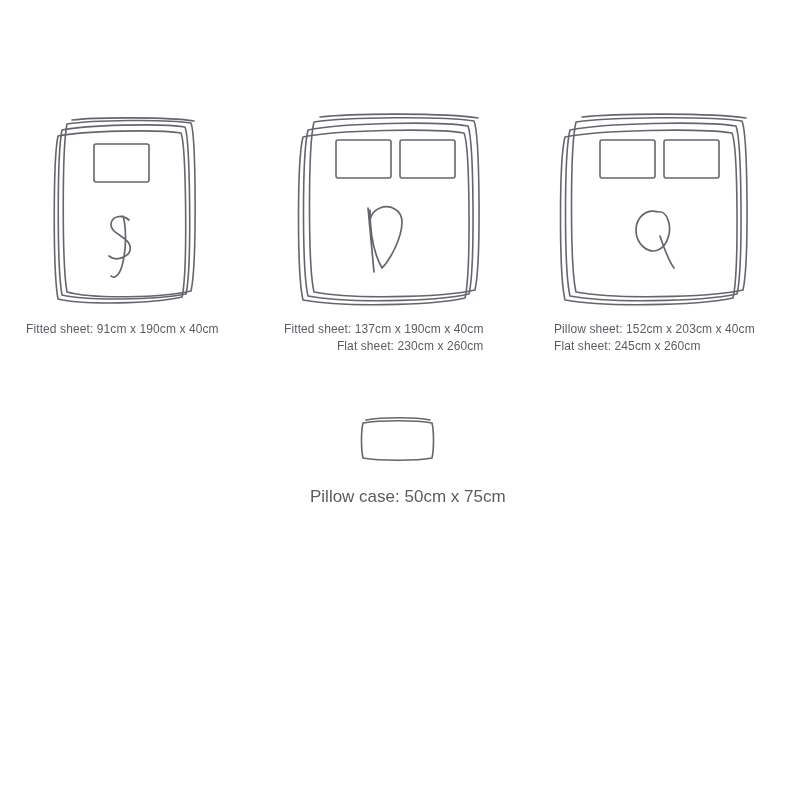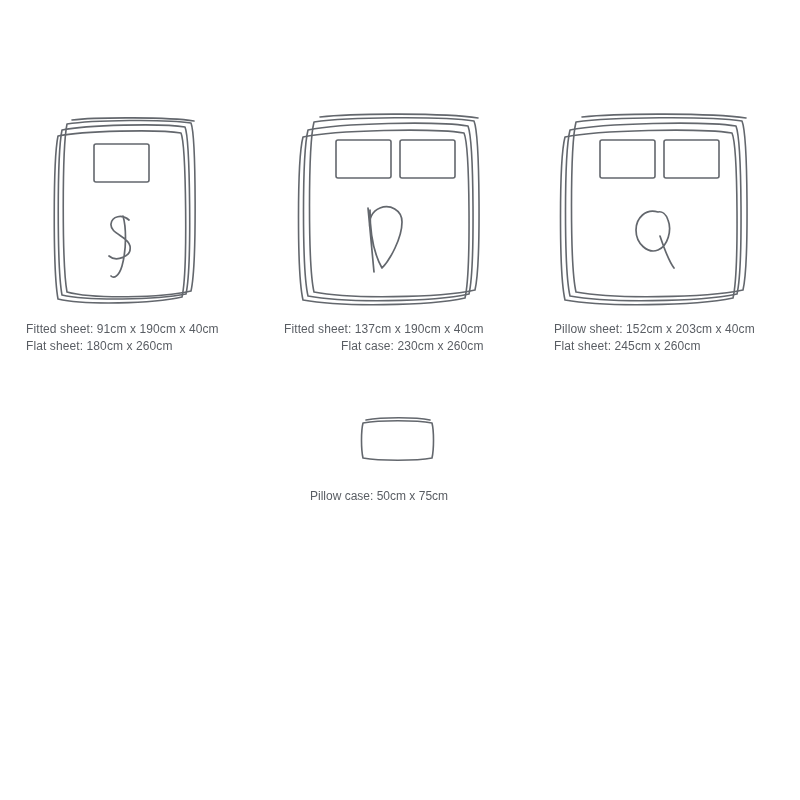--- a/index.html
+++ b/index.html
@@ -37,21 +37,21 @@
     letter-spacing: 0.1px;
     white-space: nowrap;
   }
   .caption div {
     white-space: nowrap;
   }
   .pillow-cell {
     position: absolute;
   }
   .pillow-caption {
-    font-size: 12px;
+    font-size: 17px;
     line-height: 17px;
     color: #595d63;
     white-space: nowrap;
     text-align: left;
   }
 </style>
 </head>
 <body>
 
 <div class="canvas">
@@ -65,41 +65,40 @@
         <path d="M32 20 C56 15, 132 13, 155 17 C160 29, 162 154, 156 181 C126 188, 58 189, 32 183 C27 156, 27 44, 32 20 Z"></path>
         <path d="M46 4 C70 1, 144 1, 168 5"></path>
 
         <rect x="68" y="28" width="55" height="38" rx="2"></rect>
 
         <path d="M103 104 C96 98, 86 100, 85 108 C84 118, 102 120, 104 130 C106 141, 90 146, 83 140 M97 100 C100 110, 101 132, 96 150 C93 160, 88 163, 85 160" stroke-width="1.7"></path>
       </svg>
     </div>
     <div class="caption" style="position:absolute; left:0px; top:205px;">
       <div>Fitted sheet: 91cm x 190cm x 40cm</div>
-      <div>Flat sheet: 180cm x 260cm</div>
     </div>
   </div>
 
   <div class="bed-cell" style="left:286px; top:112px;">
     <div class="bed-art">
       <svg width="215" height="200" viewBox="0 0 215 200" fill="none" stroke="#63676d" stroke-width="1.6" stroke-linecap="round" stroke-linejoin="round">
         <path d="M22 18 C55 11, 150 9, 182 14 C188 30, 189 156, 183 182 C146 190, 58 191, 22 184 C16 158, 16 42, 22 18 Z"></path>
         <path d="M28 10 C62 5, 156 4, 188 9 C194 24, 195 152, 189 178 C152 186, 62 187, 28 180 C22 154, 22 34, 28 10 Z"></path>
         <path d="M17 25 C50 18, 146 16, 178 21 C184 35, 185 160, 179 186 C142 194, 54 195, 17 188 C11 162, 11 48, 17 25 Z"></path>
         <path d="M34 5 C68 1, 160 1, 192 6"></path>
 
         <rect x="50" y="28" width="55" height="38" rx="2"></rect>
         <rect x="114" y="28" width="55" height="38" rx="2"></rect>
 
         <path d="M84 98 C84 120, 88 142, 96 156 C104 148, 116 126, 116 110 C116 98, 104 92, 94 96 C86 99, 82 108, 84 116 M82 96 C84 118, 86 140, 88 160" stroke-width="1.7"></path>
       </svg>
     </div>
     <div class="caption" style="position:absolute; left:-2px; top:209px;text-align:right;">
       <div>Fitted sheet: 137cm x 190cm x 40cm</div>
-      <div>Flat case: 230cm x 260cm</div>
+      <div>Flat sheet: 230cm x 260cm</div>
     </div>
   </div>
 
   <div class="bed-cell" style="left:548px; top:112px;">
     <div class="bed-art">
       <svg width="220" height="200" viewBox="0 0 220 200" fill="none" stroke="#63676d" stroke-width="1.6" stroke-linecap="round" stroke-linejoin="round">
         <path d="M22 18 C56 11, 154 9, 188 14 C194 30, 195 156, 189 182 C150 190, 58 191, 22 184 C16 158, 16 42, 22 18 Z"></path>
         <path d="M28 10 C64 5, 160 4, 194 9 C200 24, 201 152, 195 178 C156 186, 64 187, 28 180 C22 154, 22 34, 28 10 Z"></path>
         <path d="M17 25 C51 18, 150 16, 184 21 C190 35, 191 160, 185 186 C146 194, 54 195, 17 188 C11 162, 11 48, 17 25 Z"></path>
         <path d="M34 5 C70 1, 164 1, 198 6"></path>

